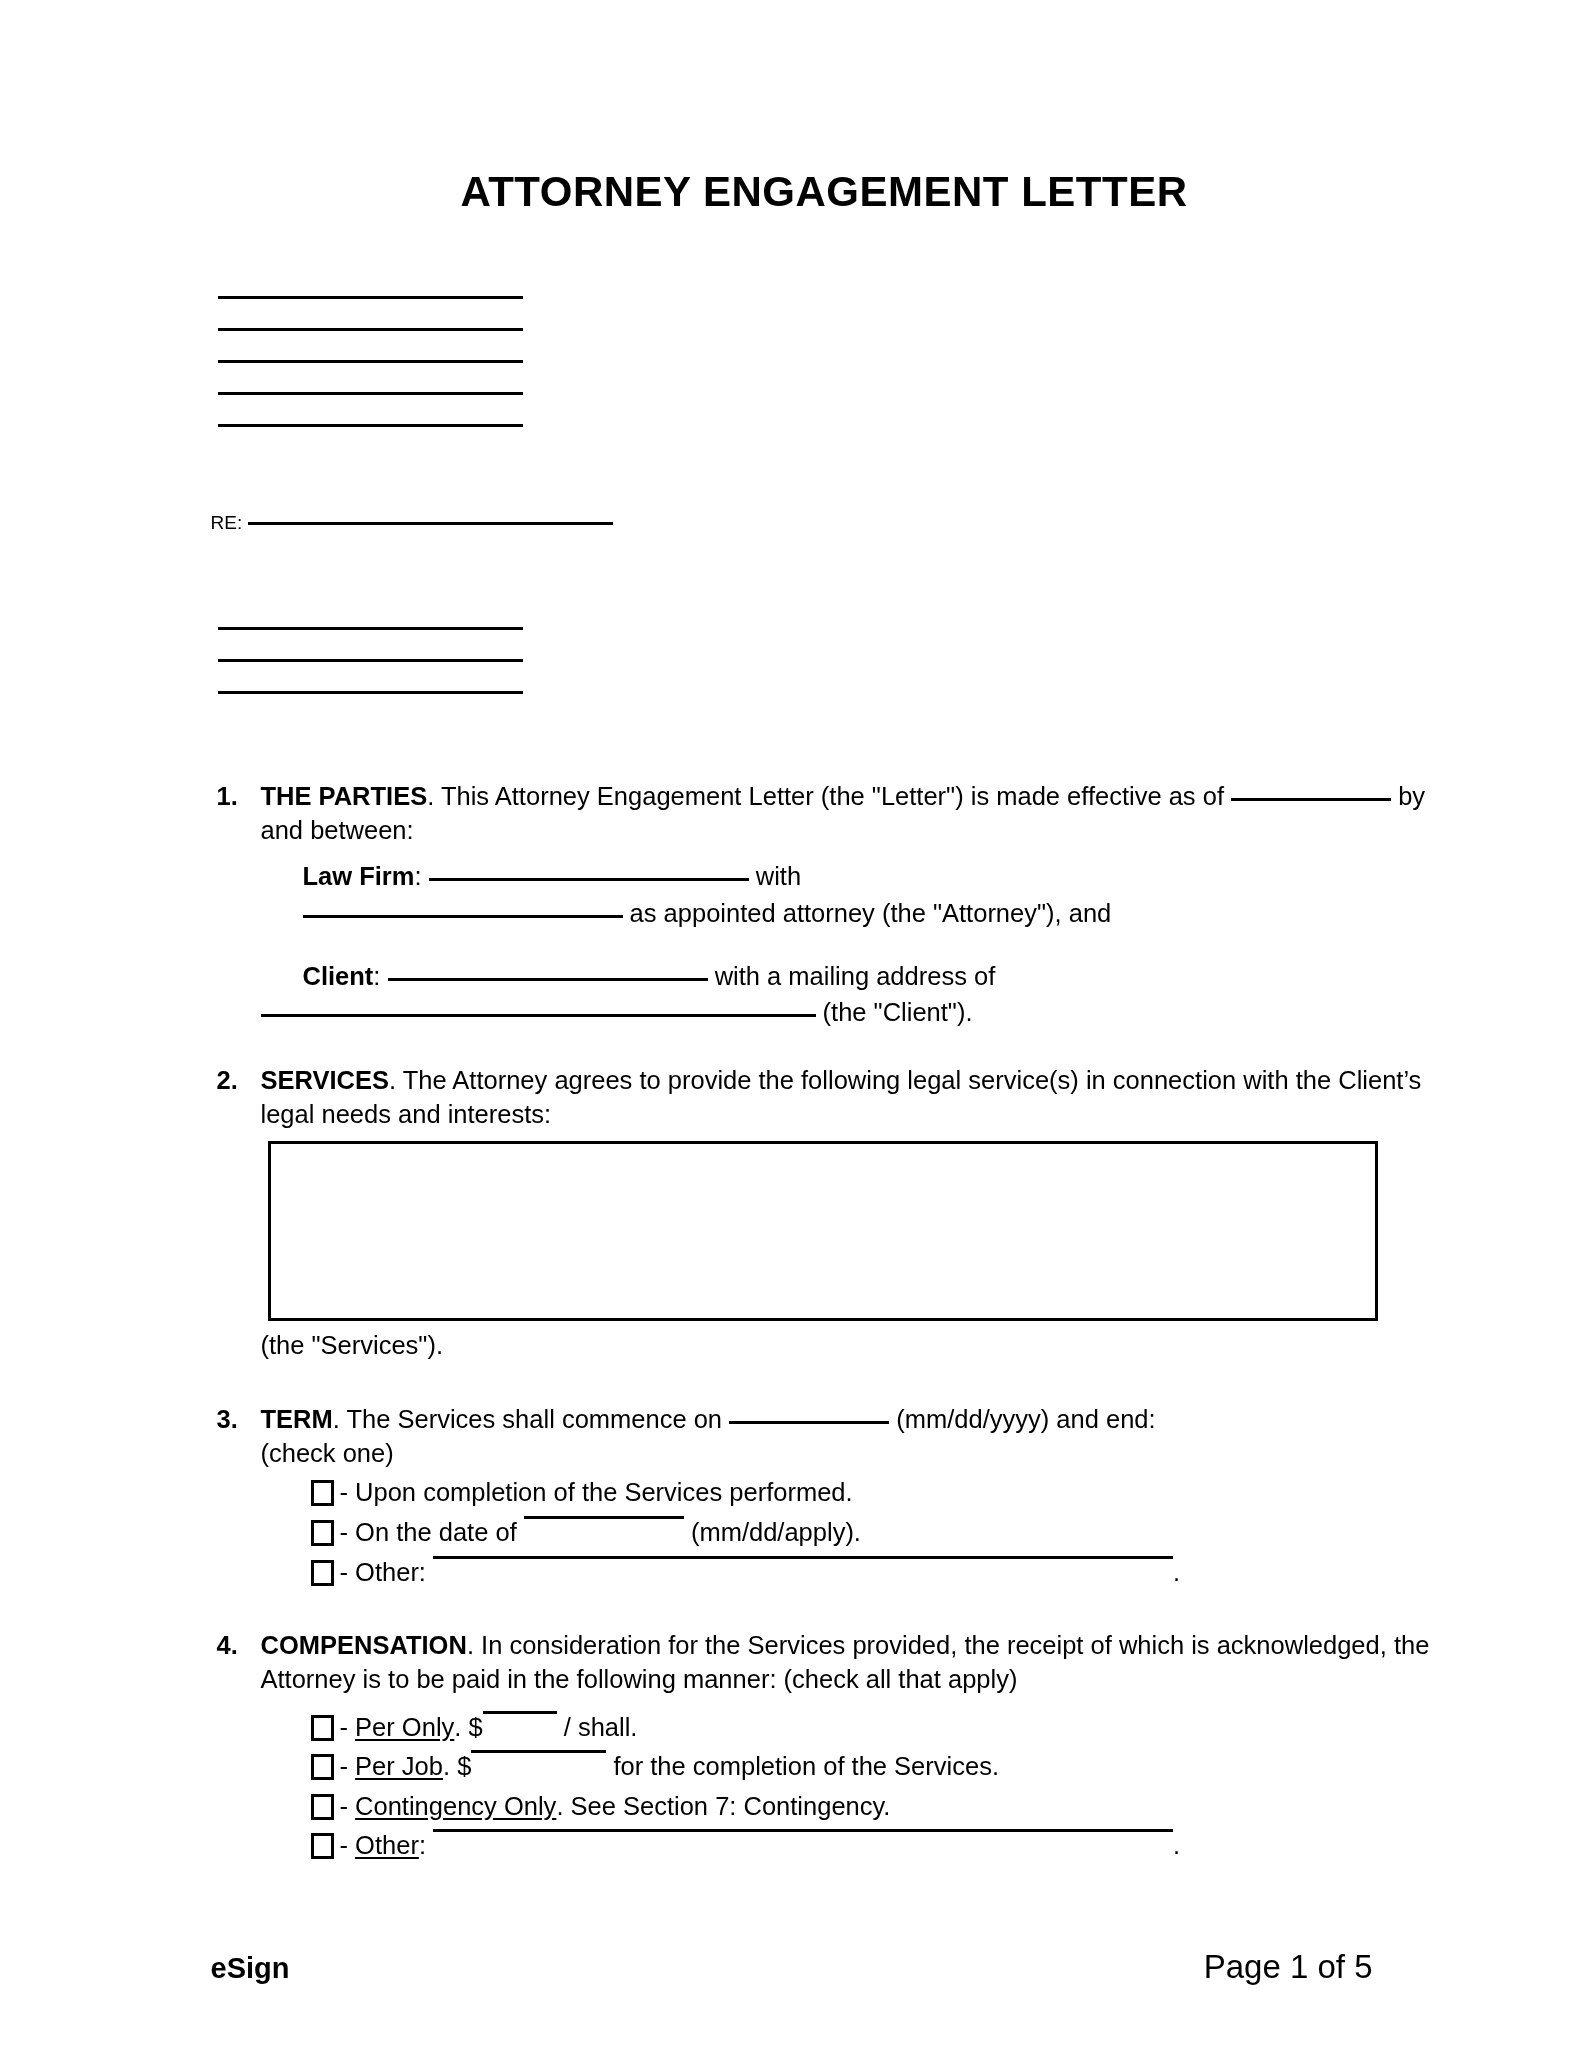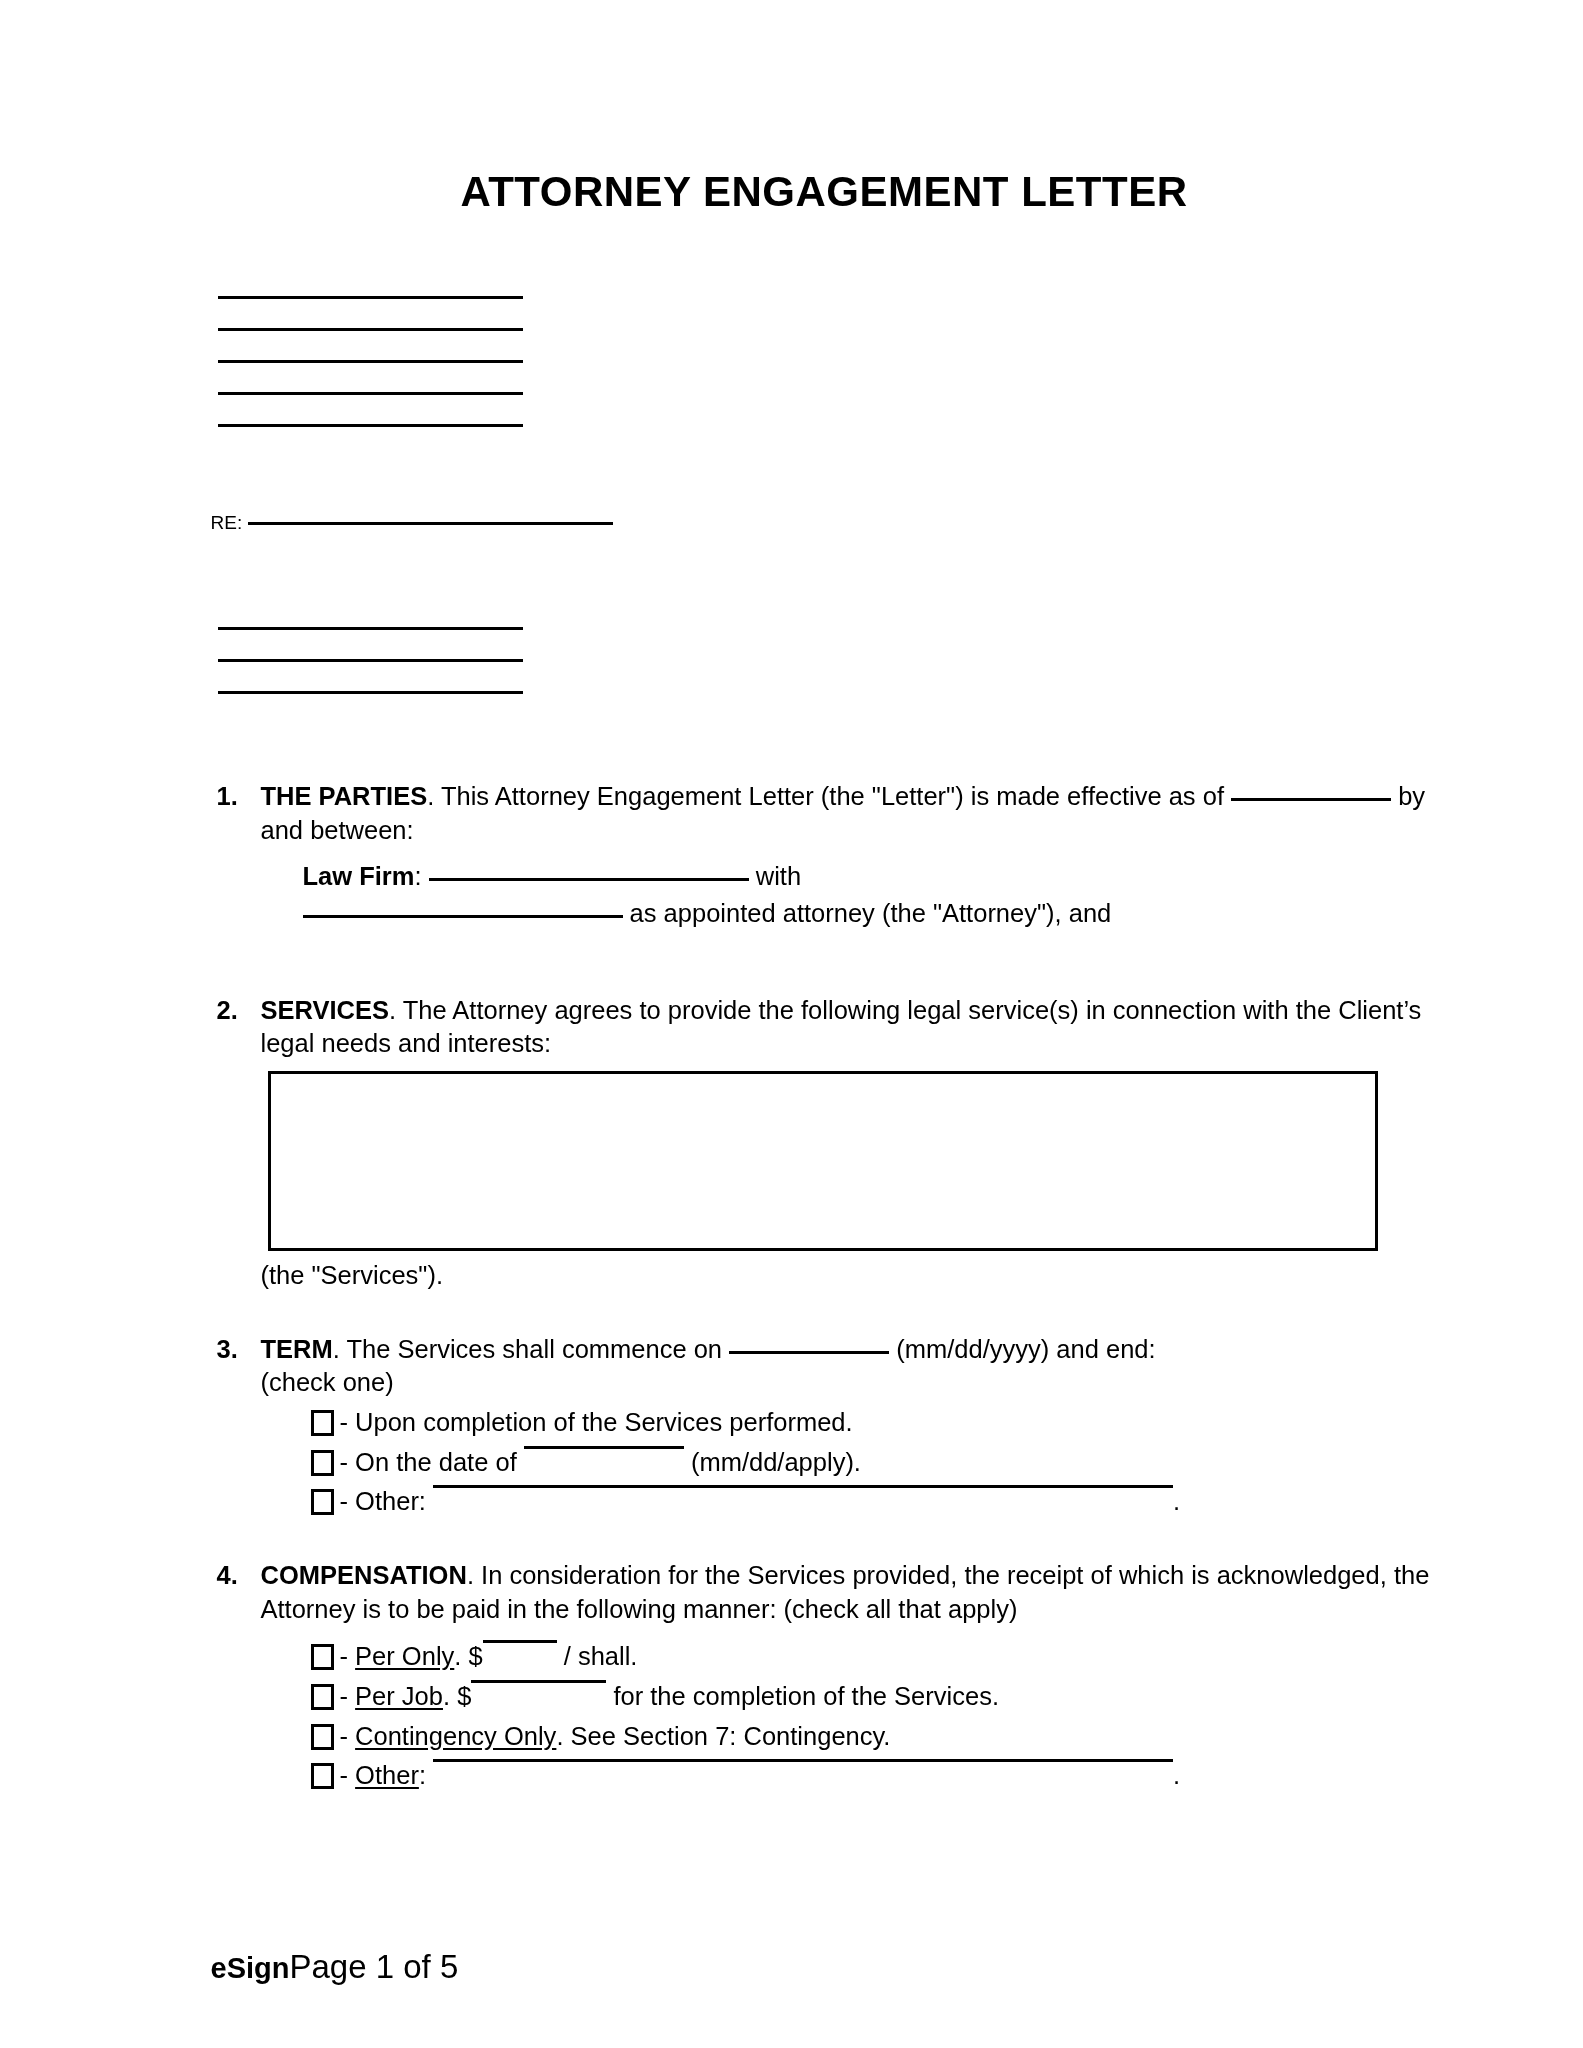--- a/index.html
+++ b/index.html
@@ -129,20 +129,21 @@
   .fill-tiny{ display:inline-block; width: 74px;  border-bottom: 3px solid #000; vertical-align: 4px; }
   .fill-cash{ display:inline-block; width: 135px; border-bottom: 3px solid #000; vertical-align: 4px; }
   .fill-other{display:inline-block; width: 740px; border-bottom: 3px solid #000; vertical-align: 4px; }
 
   .footer {
     position: absolute;
     left: 178px;
     right: 178px;
     top: 1948px;
     display: flex;
+    justify-content: space-between;
     align-items: baseline;
   }
   .footer .brand {
     font-size: 29px;
     font-weight: bold;
   }
   .footer .pageno {
     font-size: 33px;
   }
 </style>
@@ -186,20 +187,31 @@
           <span>with</span>
         </div>
         <div class="ln">
           <span class="fill-lg"></span>
           <span>as appointed attorney (the "Attorney"), and</span>
         </div>
       </div>
 
       <div class="party-gap"></div>
 
+      <div class="indent-blk" style="margin-top:0;">
+        <div class="ln">
+          <b>Client</b><span>:</span>
+          <span class="fill-lg"></span>
+          <span>with a mailing address of</span>
+        </div>
+        <div class="ln" style="margin-left:-42px;">
+          <span class="fill-xl"></span>
+          <span>(the "Client").</span>
+        </div>
+      </div>
     </div>
 
     <div class="clause" style="margin-top:34px;">
       <span class="num">2.</span>
       <span class="head">SERVICES</span><span>. The Attorney agrees to provide the following legal service(s) in connection with the Client’s legal needs and interests:</span>
       <div class="svc-box"></div>
       <div class="svc-after">(the "Services").</div>
     </div>
 
     <div class="clause" style="margin-top:40px;">

